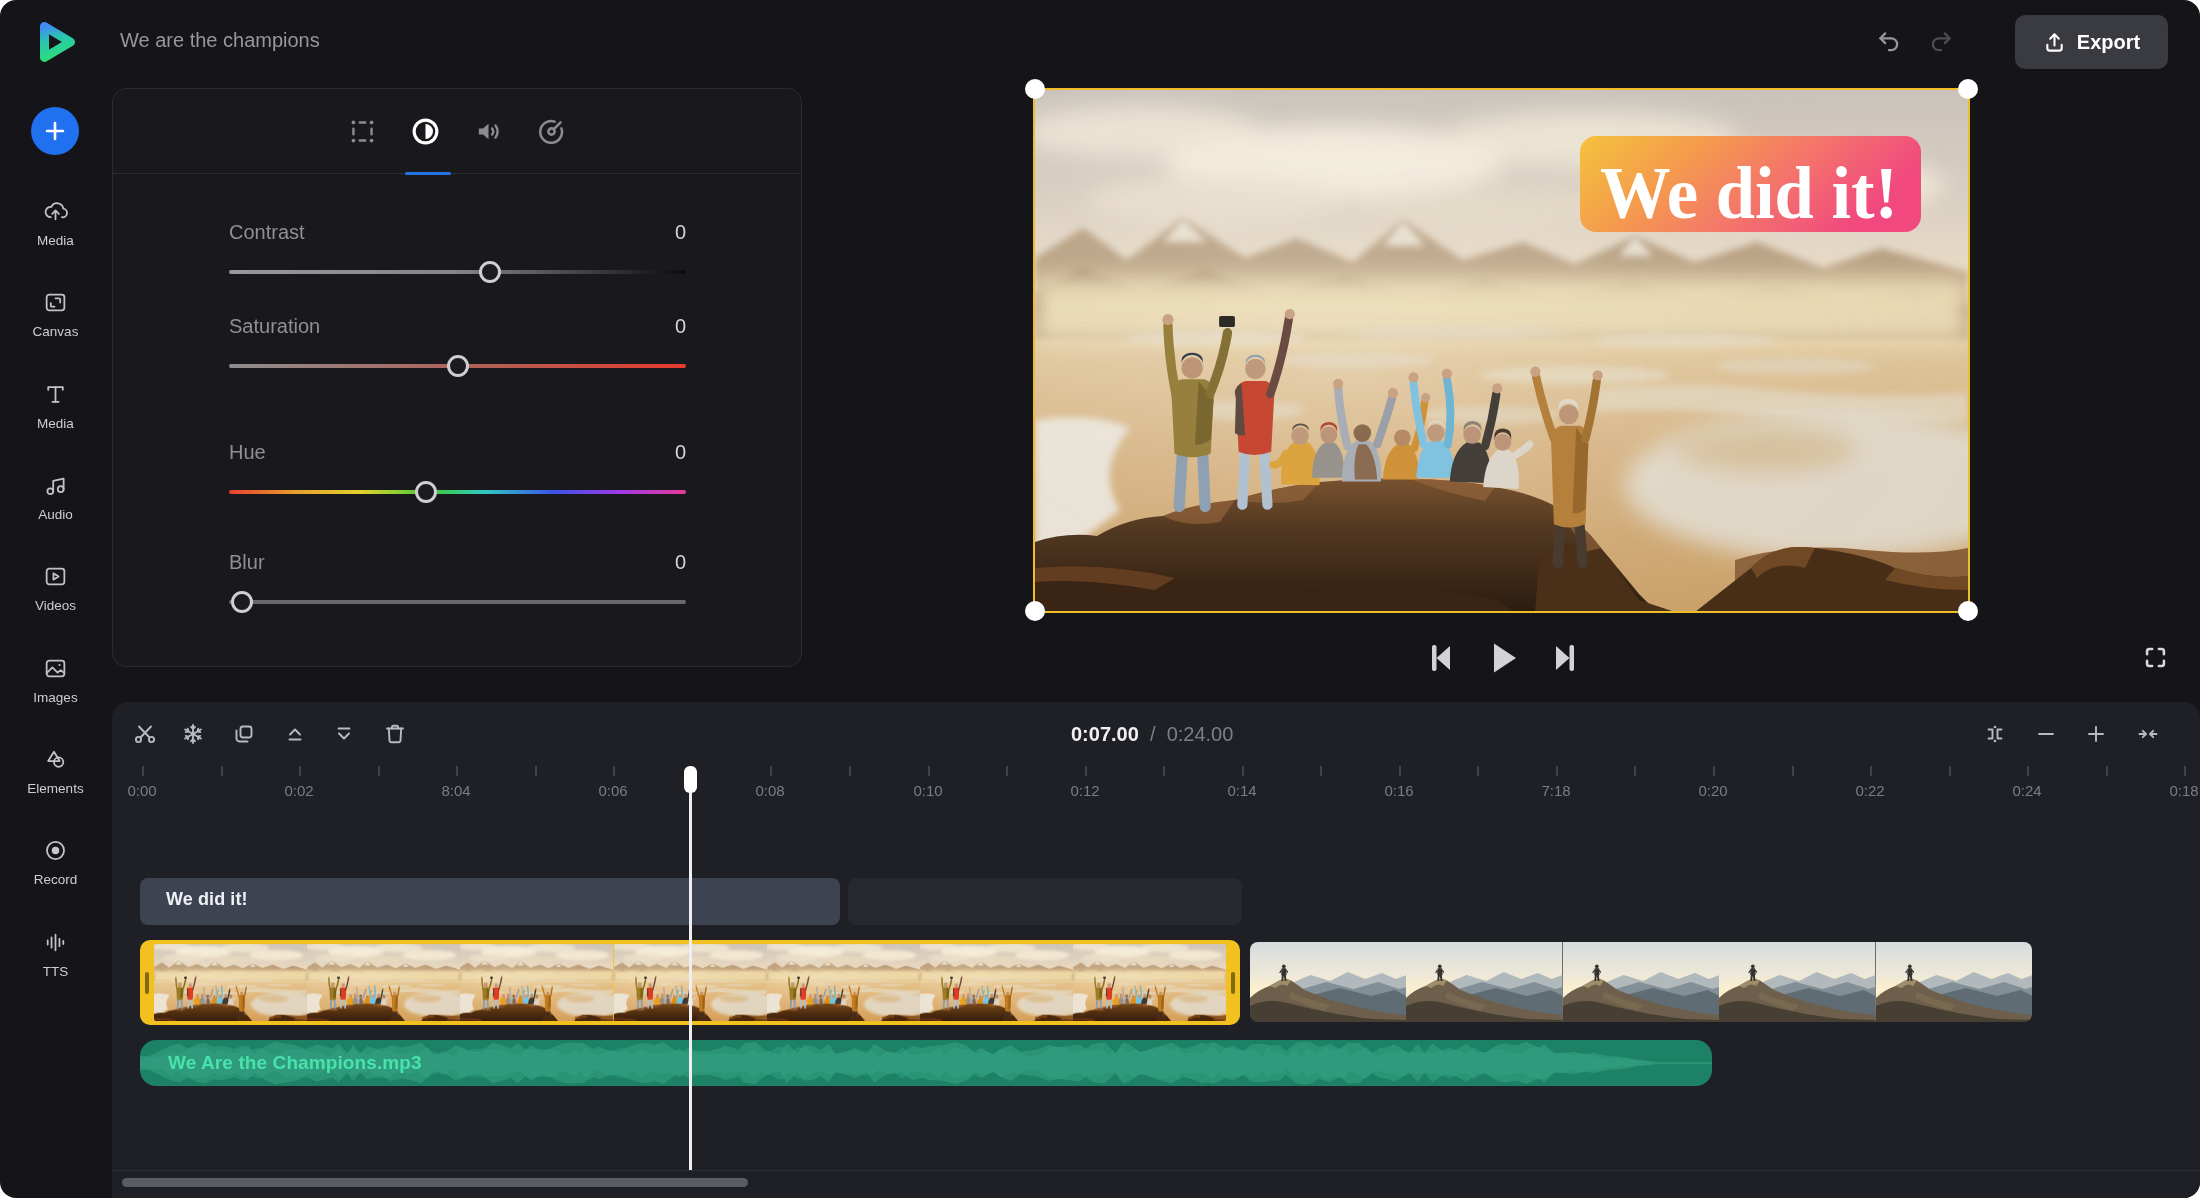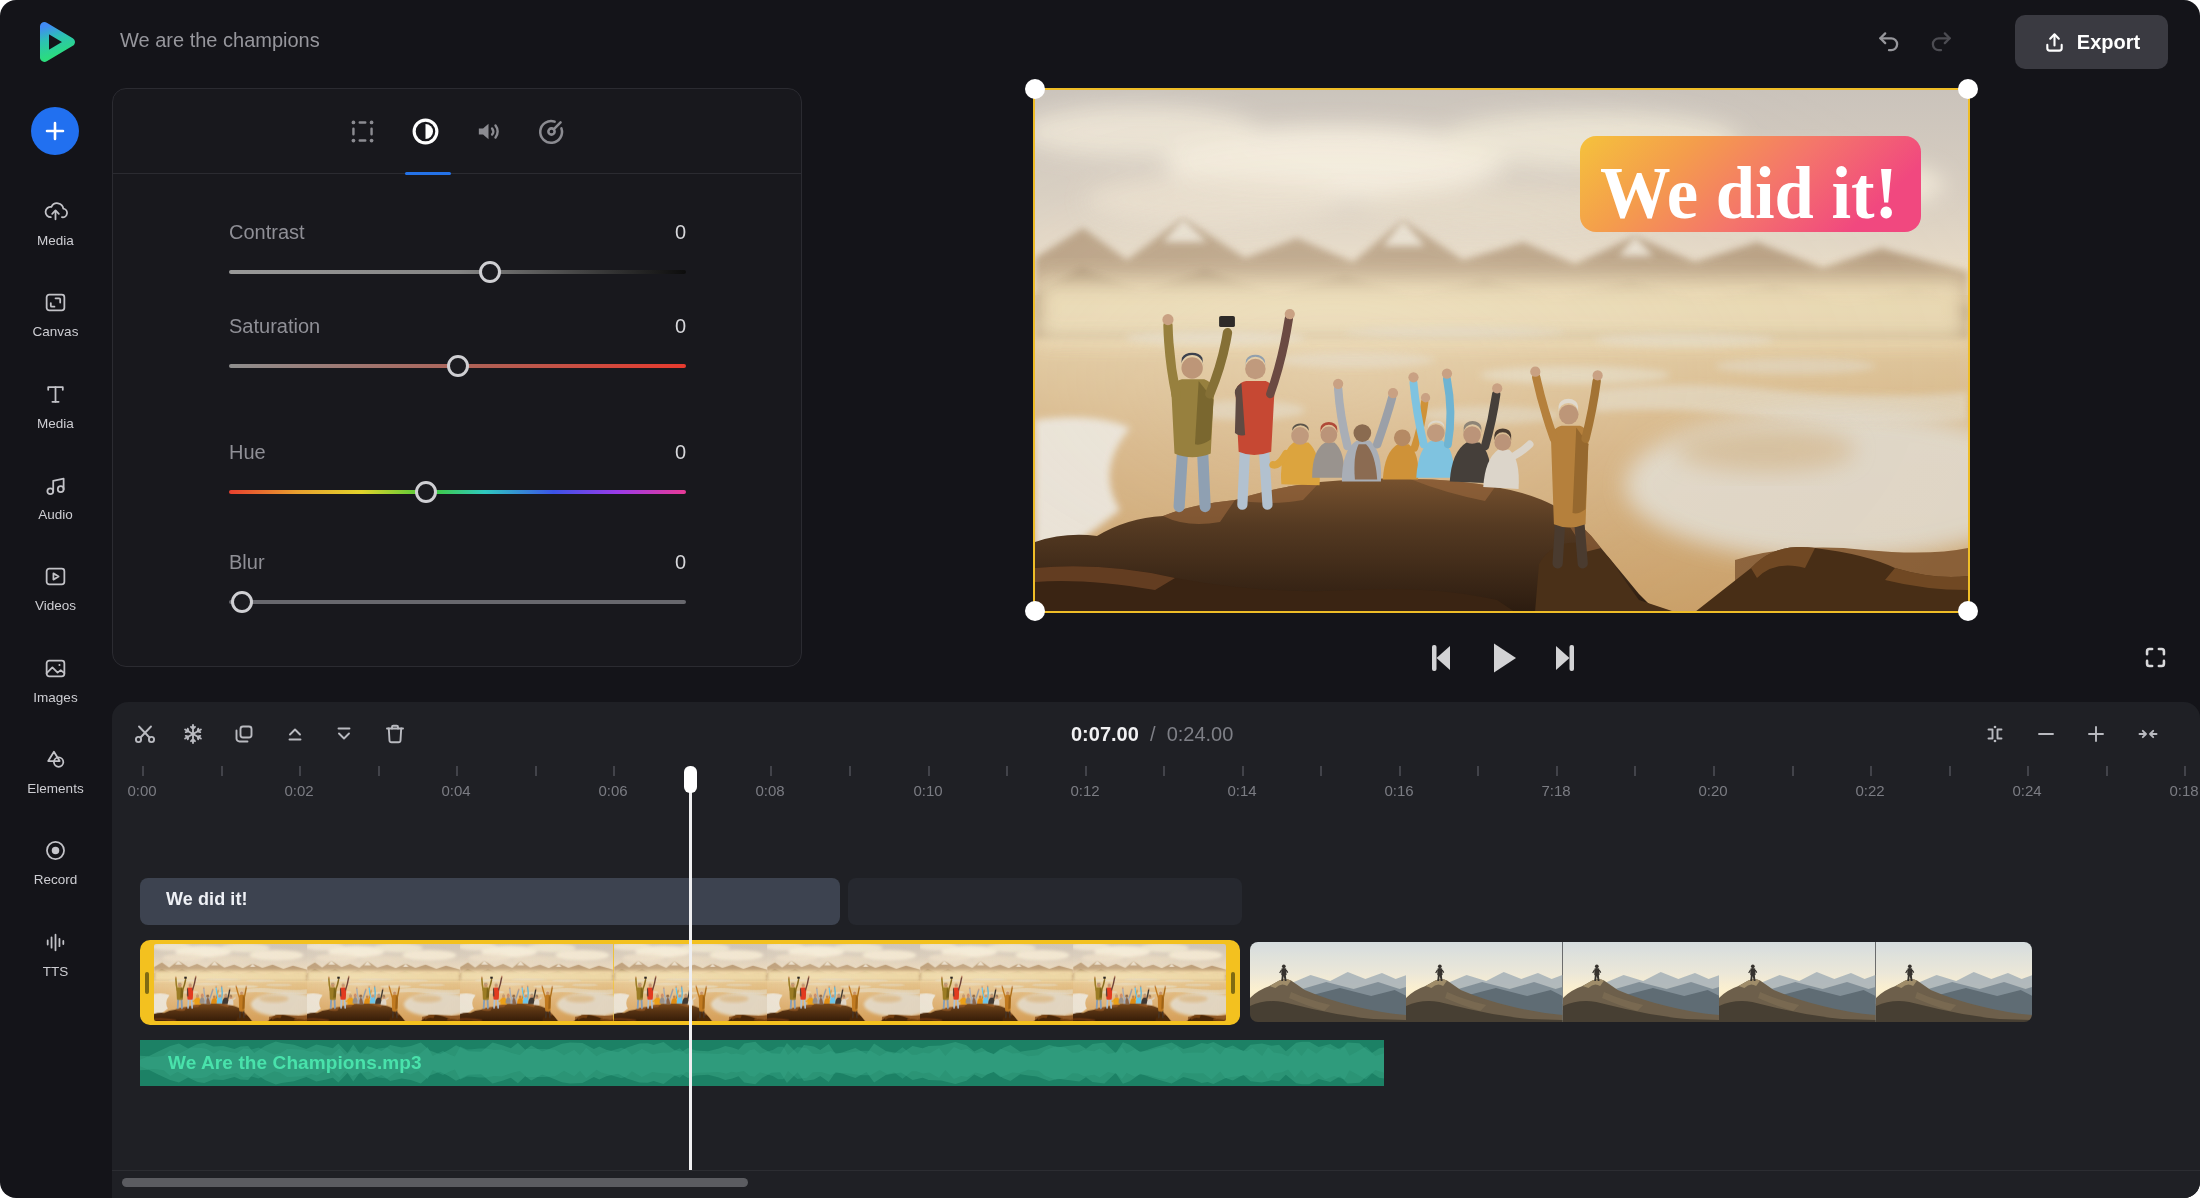--- a/index.html
+++ b/index.html
@@ -42,21 +42,21 @@
 .blk{position:absolute;border-radius:8px}
 .t1{top:176px;height:47px;background:#3d4350}
 .t1d{top:176px;height:47px;background:#26282f}
 .t1 span{position:absolute;left:26px;top:11px;font-size:18px;font-weight:700;color:#eef0f5;letter-spacing:.1px}
 .clip1{position:absolute;left:28px;top:238px;width:1100px;height:85px;background:#f3c11f;border-radius:10px}
 .c1in{position:absolute;left:14px;top:4px;width:1072px;height:77px;overflow:hidden;display:flex;border-radius:2px}
 .th1{width:153.2px;height:77px;flex:none;filter:saturate(1.28) contrast(1.07) brightness(.97)}
 .grip{position:absolute;top:32px;width:4px;height:22px;border-radius:2px;background:#806a12}
 .clip2{position:absolute;left:1138px;top:240px;width:782px;height:80px;border-radius:8px;overflow:hidden;display:flex}
 .th2{width:156.4px;height:80px;flex:none;filter:saturate(.85) brightness(1.07)}
-.aud{position:absolute;left:28px;top:338px;width:1244px;height:46px;border-radius:0;background:#1c8165;overflow:hidden}
+.aud{position:absolute;left:28px;top:338px;width:1572px;height:46px;border-radius:16px;background:#1c8165;overflow:hidden}
 .aud span{position:absolute;left:28px;top:12px;font-size:19px;font-weight:700;color:#49e2ab;z-index:3;letter-spacing:.1px}
 .phead{position:absolute;left:572px;top:64px;width:13px;height:27px;border-radius:6px;background:#fff;z-index:5}
 .pline{position:absolute;left:577px;top:66px;width:2.5px;height:402px;background:#efeff1;z-index:4}
 .div2{position:absolute;left:0;top:468px;width:100%;height:1px;background:#2c2d32}
 .sbar{position:absolute;left:10px;top:476px;width:626px;height:9px;border-radius:5px;background:#5b5c61}
 </style></head>
 <body>
 <svg width="0" height="0" style="position:absolute">
     <defs>
 
@@ -572,21 +572,21 @@
         <i style="left:1522px"></i>
         <i style="left:1601px"></i>
         <i style="left:1680px"></i>
         <i style="left:1758px"></i>
         <i style="left:1837px"></i>
         <i style="left:1915px"></i>
         <i style="left:1994px"></i>
         <i style="left:2072px"></i>
         <u style="left:30px">0:00</u>
         <u style="left:187px">0:02</u>
-        <u style="left:344px">0:04</u>
+        <u style="left:344px">8:04</u>
         <u style="left:501px">0:06</u>
         <u style="left:658px">0:08</u>
         <u style="left:816px">0:10</u>
         <u style="left:973px">0:12</u>
         <u style="left:1130px">0:14</u>
         <u style="left:1287px">0:16</u>
         <u style="left:1444px">7:18</u>
         <u style="left:1601px">0:20</u>
         <u style="left:1758px">0:22</u>
         <u style="left:1915px">0:24</u>

